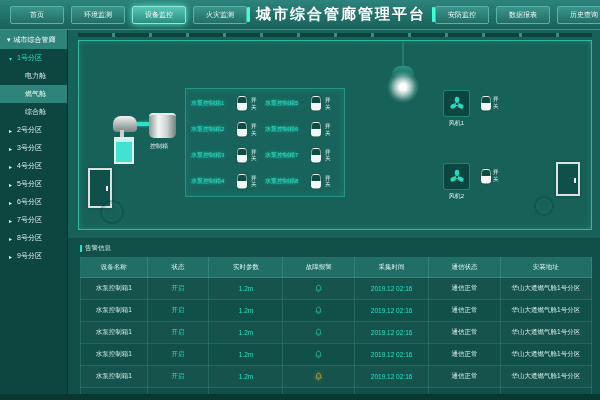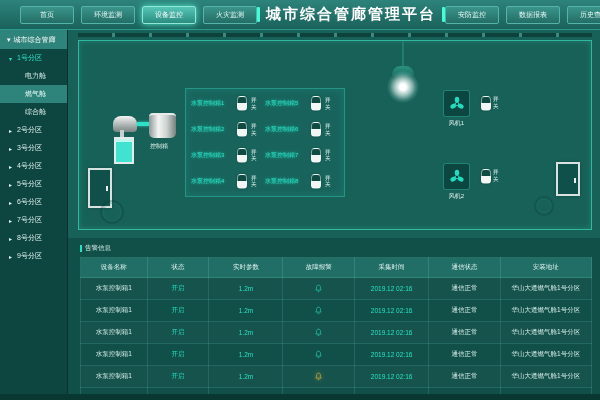--- a/index.html
+++ b/index.html
@@ -4,21 +4,21 @@
 <style>
   html,body{margin:0;padding:0;}
   body{width:600px;height:400px;overflow:hidden;background:#115049;
        font-family:"Liberation Sans","DejaVu Sans",sans-serif;position:relative;}
   .app{position:absolute;inset:0;}
 
   
   header{position:absolute;left:0;top:0;width:600px;height:30px;
          background:linear-gradient(180deg,#2d837b,#19625b);
          border-bottom:1px solid rgba(40,220,190,.25);
-         display:flex;align-items:center;justify-content:space-between;padding:0 20px;box-sizing:border-box;}
+         display:flex;align-items:center;justify-content:space-between;padding:0 10px;box-sizing:border-box;}
   .nav{display:flex;gap:7px;}
   .nav-btn{min-width:40px;padding:3px 6px;font-size:7px;color:#eafaf7;text-align:center;
          background:linear-gradient(180deg,#3a948a,#236e66);
          border:1px solid #55b3a7;border-radius:2px;cursor:pointer;}
   .nav-btn.active{background:linear-gradient(180deg,#56c6b7,#2a8d80);
          border-color:#8fe7d8;box-shadow:0 0 7px rgba(90,255,222,.85);color:#ffffff;}
   .title-wrap{display:flex;align-items:center;gap:6px;}
   .tbar{width:3px;height:15px;background:#3dffd9;border-radius:1px;}
   h1{margin:0;font-size:15px;font-weight:bold;color:#ffffff;letter-spacing:2px;white-space:nowrap;}
 

